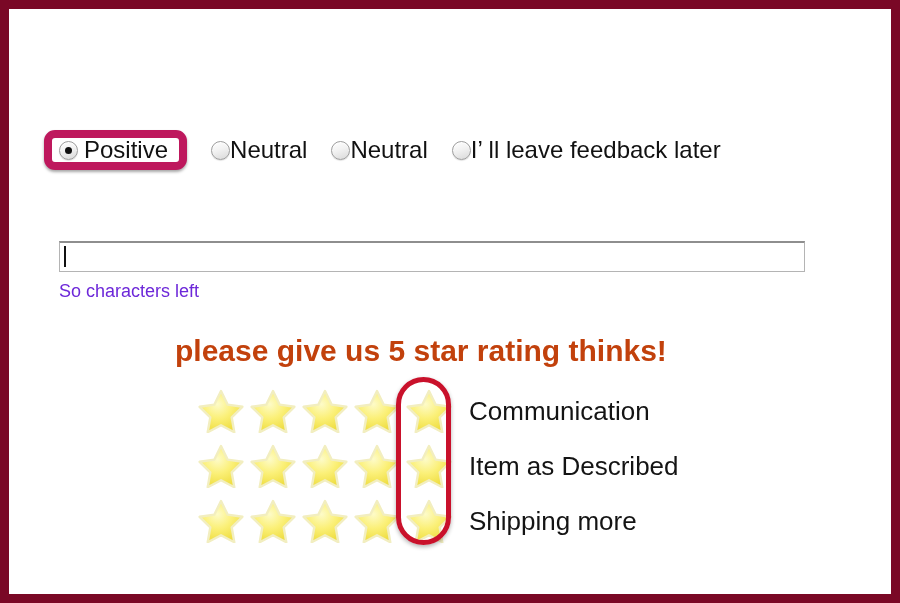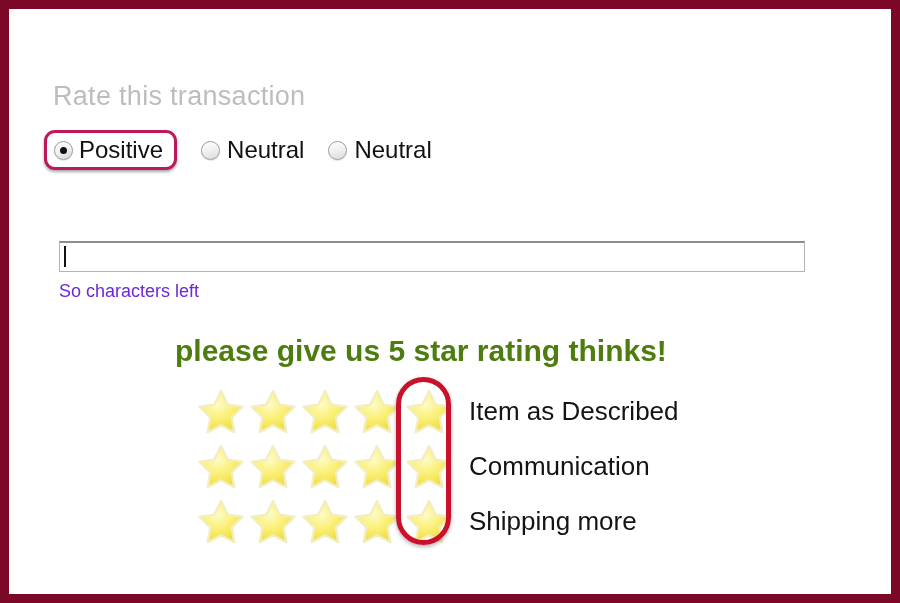--- a/index.html
+++ b/index.html
@@ -50,21 +50,21 @@
   }
   .radio-option {
     display: flex;
     align-items: center;
     height: 40px;
     white-space: nowrap;
   }
   .radio-option + .radio-option { margin-left: 24px; }
 
   .radio-option.selected {
-    border: 3px solid #be185d;
+    border: 8px solid #be185d;
     border-radius: 11px;
     padding: 0 11px 0 7px;
     height: 40px;
     box-sizing: border-box;
     box-shadow: 0 2px 3px rgba(0,0,0,0.35);
     background: #ffffff;
     margin-left: -9px;
   }
 
   .radio-dot {
@@ -84,21 +84,20 @@
     position: absolute;
     left: 50%;
     top: 50%;
     width: 7px;
     height: 7px;
     margin: -3.5px 0 0 -3.5px;
     border-radius: 50%;
     background: #111111;
   }
   .radio-label {
-    margin-left: 7px;
     font-size: 24px;
     color: #111111;
     line-height: 1;
   }
   .radio-option.selected .radio-label { margin-left: 6px; }
 
   
   .input-wrap {
     position: absolute;
     left: 50px;
@@ -137,21 +136,21 @@
     white-space: nowrap;
   }
 
   
   .promo {
     position: absolute;
     left: 166px;
     top: 325px;
     font-size: 30px;
     font-weight: bold;
-    color: #4d7c0f;
+    color: #c2410c;
     white-space: nowrap;
   }
 
   
   .stars-block {
     position: absolute;
     left: 186px;
     top: 374px;
   }
   .star-row {
@@ -189,53 +188,87 @@
     box-shadow: 0 2px 4px rgba(0,0,0,0.3);
     pointer-events: none;
   }
 </style>
 </head>
 <body>
 
 <div class="screen">
   <div class="inner">
 
-    <div class="section-heading" id="heading-rate">Rate this transaction</div>
 
     <div class="radio-row">
 
       <div class="radio-option selected">
         <span class="radio-dot on"></span>
         <span class="radio-label">Positive</span>
       </div>
 
       <div class="radio-option">
         <span class="radio-dot"></span>
         <span class="radio-label">Neutral</span>
       </div>
 
       <div class="radio-option">
         <span class="radio-dot"></span>
         <span class="radio-label">Neutral</span>
       </div>
 
+      <div class="radio-option">
+        <span class="radio-dot"></span>
+        <span class="radio-label">I’ ll leave feedback later</span>
+      </div>
 
     </div>
 
 
     <div class="input-wrap">
       <input class="text-input" type="text" placeholder="" style="">
       <span class="caret"></span>
     </div>
 
     <div class="char-count">So characters left</div>
 
     <div class="promo">please give us 5 star rating thinks!</div>
 
     <div class="stars-block">
+
+      <div class="star-row">
+        <div class="star-cells">
+          <span class="star-cell">
+            <svg class="star-svg" width="46" height="44" viewBox="0 0 46 44" aria-hidden="true">
+              <path d="M23 2 L29.6 15.6 L44.4 17.8 L33.7 28.3 L36.3 43.2 L23 36.2 L9.7 43.2 L12.3 28.3 L1.6 17.8 L16.4 15.6 Z" fill="url(#sg1)" stroke="#f2eec0" stroke-width="2.4" stroke-linejoin="round"></path>
+            </svg>
+          </span>
+          <span class="star-cell">
+            <svg class="star-svg" width="46" height="44" viewBox="0 0 46 44" aria-hidden="true">
+              <path d="M23 2 L29.6 15.6 L44.4 17.8 L33.7 28.3 L36.3 43.2 L23 36.2 L9.7 43.2 L12.3 28.3 L1.6 17.8 L16.4 15.6 Z" fill="url(#sg1)" stroke="#f2eec0" stroke-width="2.4" stroke-linejoin="round"></path>
+            </svg>
+          </span>
+          <span class="star-cell">
+            <svg class="star-svg" width="46" height="44" viewBox="0 0 46 44" aria-hidden="true">
+              <path d="M23 2 L29.6 15.6 L44.4 17.8 L33.7 28.3 L36.3 43.2 L23 36.2 L9.7 43.2 L12.3 28.3 L1.6 17.8 L16.4 15.6 Z" fill="url(#sg1)" stroke="#f2eec0" stroke-width="2.4" stroke-linejoin="round"></path>
+            </svg>
+          </span>
+          <span class="star-cell">
+            <svg class="star-svg" width="46" height="44" viewBox="0 0 46 44" aria-hidden="true">
+              <path d="M23 2 L29.6 15.6 L44.4 17.8 L33.7 28.3 L36.3 43.2 L23 36.2 L9.7 43.2 L12.3 28.3 L1.6 17.8 L16.4 15.6 Z" fill="url(#sg1)" stroke="#f2eec0" stroke-width="2.4" stroke-linejoin="round"></path>
+            </svg>
+          </span>
+          <span class="star-cell">
+            <svg class="star-svg" width="46" height="44" viewBox="0 0 46 44" aria-hidden="true">
+              <path d="M23 2 L29.6 15.6 L44.4 17.8 L33.7 28.3 L36.3 43.2 L23 36.2 L9.7 43.2 L12.3 28.3 L1.6 17.8 L16.4 15.6 Z" fill="url(#sg1)" stroke="#f2eec0" stroke-width="2.4" stroke-linejoin="round"></path>
+            </svg>
+          </span>
+        </div>
+        <span class="rating-label">Communication</span>
+      </div>
 
       <div class="star-row">
         <div class="star-cells">
           <span class="star-cell">
             <svg class="star-svg" width="46" height="44" viewBox="0 0 46 44" aria-hidden="true">
               <defs>
                 <radialGradient id="sg1" cx="42%" cy="32%" r="72%">
                   <stop offset="0%" stop-color="#fdfbc9"></stop>
                   <stop offset="48%" stop-color="#fbf078"></stop>
                   <stop offset="100%" stop-color="#eddb3c"></stop>
@@ -289,51 +322,20 @@
             <svg class="star-svg" width="46" height="44" viewBox="0 0 46 44" aria-hidden="true">
               <path d="M23 2 L29.6 15.6 L44.4 17.8 L33.7 28.3 L36.3 43.2 L23 36.2 L9.7 43.2 L12.3 28.3 L1.6 17.8 L16.4 15.6 Z" fill="url(#sg1)" stroke="#f2eec0" stroke-width="2.4" stroke-linejoin="round"></path>
             </svg>
           </span>
           <span class="star-cell">
             <svg class="star-svg" width="46" height="44" viewBox="0 0 46 44" aria-hidden="true">
               <path d="M23 2 L29.6 15.6 L44.4 17.8 L33.7 28.3 L36.3 43.2 L23 36.2 L9.7 43.2 L12.3 28.3 L1.6 17.8 L16.4 15.6 Z" fill="url(#sg1)" stroke="#f2eec0" stroke-width="2.4" stroke-linejoin="round"></path>
             </svg>
           </span>
         </div>
-        <span class="rating-label">Communication</span>
-      </div>
-
-      <div class="star-row">
-        <div class="star-cells">
-          <span class="star-cell">
-            <svg class="star-svg" width="46" height="44" viewBox="0 0 46 44" aria-hidden="true">
-              <path d="M23 2 L29.6 15.6 L44.4 17.8 L33.7 28.3 L36.3 43.2 L23 36.2 L9.7 43.2 L12.3 28.3 L1.6 17.8 L16.4 15.6 Z" fill="url(#sg1)" stroke="#f2eec0" stroke-width="2.4" stroke-linejoin="round"></path>
-            </svg>
-          </span>
-          <span class="star-cell">
-            <svg class="star-svg" width="46" height="44" viewBox="0 0 46 44" aria-hidden="true">
-              <path d="M23 2 L29.6 15.6 L44.4 17.8 L33.7 28.3 L36.3 43.2 L23 36.2 L9.7 43.2 L12.3 28.3 L1.6 17.8 L16.4 15.6 Z" fill="url(#sg1)" stroke="#f2eec0" stroke-width="2.4" stroke-linejoin="round"></path>
-            </svg>
-          </span>
-          <span class="star-cell">
-            <svg class="star-svg" width="46" height="44" viewBox="0 0 46 44" aria-hidden="true">
-              <path d="M23 2 L29.6 15.6 L44.4 17.8 L33.7 28.3 L36.3 43.2 L23 36.2 L9.7 43.2 L12.3 28.3 L1.6 17.8 L16.4 15.6 Z" fill="url(#sg1)" stroke="#f2eec0" stroke-width="2.4" stroke-linejoin="round"></path>
-            </svg>
-          </span>
-          <span class="star-cell">
-            <svg class="star-svg" width="46" height="44" viewBox="0 0 46 44" aria-hidden="true">
-              <path d="M23 2 L29.6 15.6 L44.4 17.8 L33.7 28.3 L36.3 43.2 L23 36.2 L9.7 43.2 L12.3 28.3 L1.6 17.8 L16.4 15.6 Z" fill="url(#sg1)" stroke="#f2eec0" stroke-width="2.4" stroke-linejoin="round"></path>
-            </svg>
-          </span>
-          <span class="star-cell">
-            <svg class="star-svg" width="46" height="44" viewBox="0 0 46 44" aria-hidden="true">
-              <path d="M23 2 L29.6 15.6 L44.4 17.8 L33.7 28.3 L36.3 43.2 L23 36.2 L9.7 43.2 L12.3 28.3 L1.6 17.8 L16.4 15.6 Z" fill="url(#sg1)" stroke="#f2eec0" stroke-width="2.4" stroke-linejoin="round"></path>
-            </svg>
-          </span>
-        </div>
         <span class="rating-label">Shipping more</span>
       </div>
 
     </div>
 
     <div class="column-highlight"></div>
 
   </div>
 </div>
 

